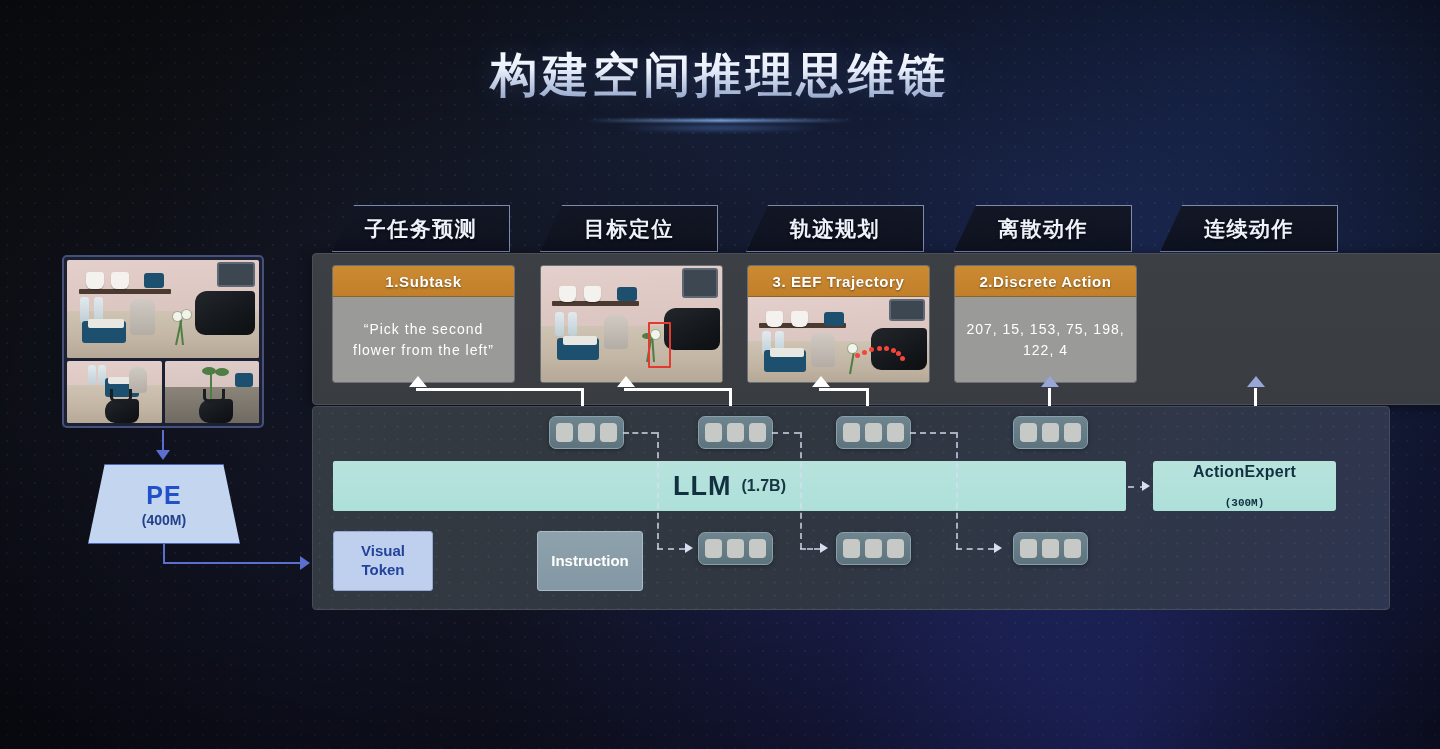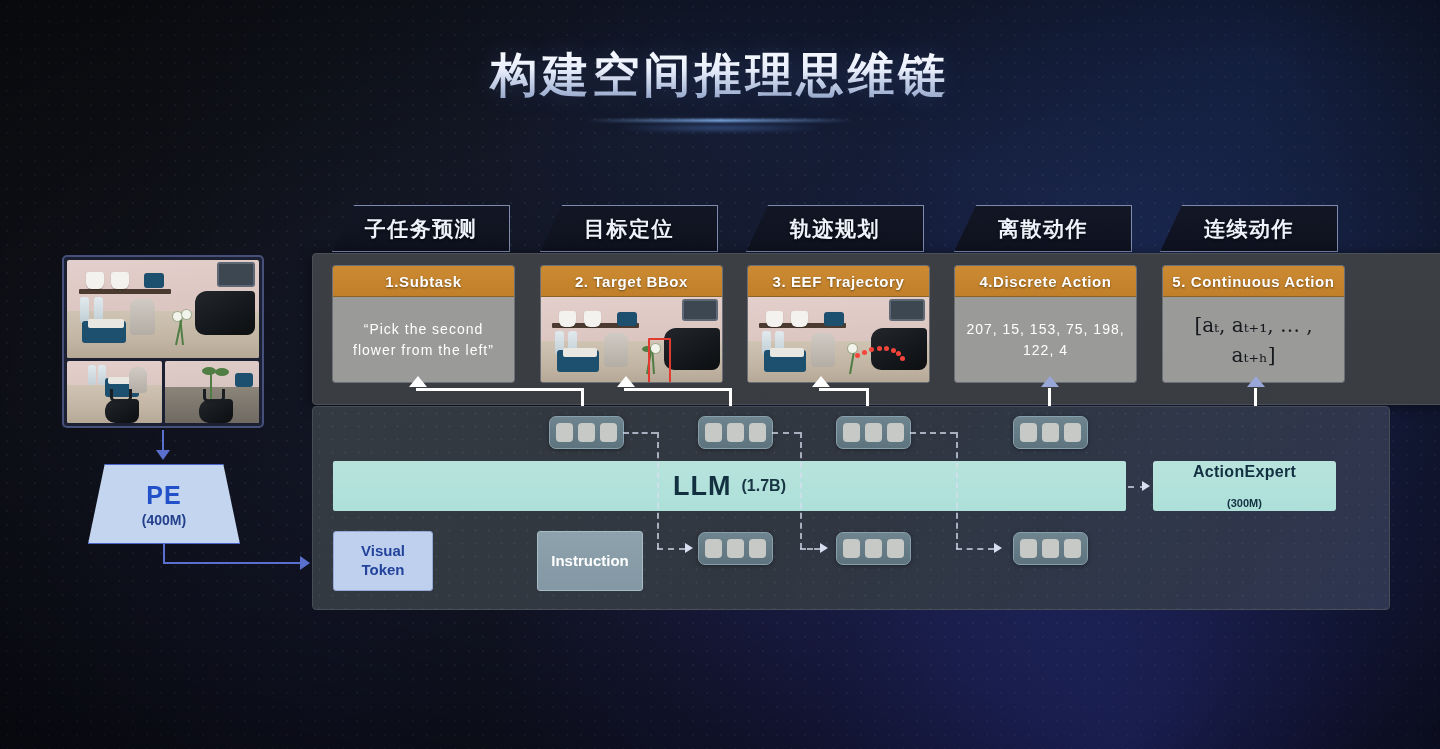--- a/index.html
+++ b/index.html
@@ -149,21 +149,21 @@
   }
   .tok{ width:17px; height:19px; background:#c6c9c6; border-radius:4px; }
   #action-expert{
     position:absolute; left:840px; top:54px; width:183px; height:50px;
     background:linear-gradient(180deg,#b8e3dd 0%,#ade0d9 100%);
     border-radius:3px;
     display:flex; flex-direction:column; align-items:center; justify-content:center;
     color:#123040;
   }
   #ae-name{ font-size:16px; font-weight:700; letter-spacing:0.3px; }
-  #ae-size{ font-size:11px; font-weight:700; margin-top:16px; }
+  #ae-size{ font-size:11px; font-weight:700; margin-top:16px;font-family:Liberation Mono, monospace; }
   #noise-box{
     position:absolute; left:840px; top:124px; width:183px; height:60px;
     background:#b3b3b2; border:1px solid #8e8e8d; border-radius:3px;
     display:flex; align-items:center; justify-content:center;
     color:#14171b; font-family:"DejaVu Serif", serif; font-size:20px;
   }
   .dline{ position:absolute; background:transparent; }
   .dl-v{ border-left:2px dashed rgba(214,222,240,0.72); }
   .dl-h{ border-top:2px dashed rgba(214,222,240,0.72); }
   .dtri{ position:absolute; width:0; height:0; border-top:5px solid transparent; border-bottom:5px solid transparent; border-left:8px solid #d6deef; }
@@ -220,21 +220,20 @@
 </div>
 
 <div id="cards-panel">
 
   <div class="card" style="left:19px; width:183px;">
     <div class="card-head">1.Subtask</div>
     <div class="card-body">“Pick the second flower from the left”</div>
   </div>
 
   <div class="card" style="left:227px; width:183px;">
-    <div class="card-head">2. Target BBox</div>
     <div class="card-body img">
       <div class="scene">
         <div class="sc-wall"></div>
         <div class="sc-floor"></div>
         <div class="sc-mon"></div>
         <div class="sc-shelf"></div>
         <div class="sc-cup" style="left:10%;top:17%;width:17px;height:16px;"></div>
         <div class="sc-cup" style="left:24%;top:17%;width:17px;height:16px;"></div>
         <div class="sc-box" style="left:42%;top:18%;width:20px;height:14px;"></div>
         <div class="sc-bottle" style="left:8%;top:40%;width:9px;height:24px;"></div>
@@ -277,28 +276,24 @@
         <div class="traj-dot" style="left:71%;top:58%;"></div>
         <div class="traj-dot" style="left:75%;top:58%;"></div>
         <div class="traj-dot" style="left:79%;top:60%;"></div>
         <div class="traj-dot" style="left:82%;top:64%;"></div>
         <div class="traj-dot" style="left:84%;top:69%;"></div>
       </div>
     </div>
   </div>
 
   <div class="card" style="left:641px; width:183px;">
-    <div class="card-head">4.Discrete Action</div>
+    <div class="card-head">2.Discrete Action</div>
     <div class="card-body">207, 15, 153, 75, 198, 122, 4</div>
   </div>
 
-  <div class="card" style="left:849px; width:183px;">
-    <div class="card-head">5. Continuous Action</div>
-    <div class="card-body math">[aₜ, aₜ₊₁, … , aₜ₊ₕ]</div>
-  </div>
 </div>
 
 <div class="up-arrow white" style="left:409px; top:376px;"></div>
 <div class="up-arrow white" style="left:617px; top:376px;"></div>
 <div class="up-arrow white" style="left:812px; top:376px;"></div>
 <div class="up-arrow blue" style="left:1041px; top:376px;"></div>
 <div class="up-arrow blue" style="left:1247px; top:376px;"></div>
 
 <div class="wline" style="left:416px; top:388px; width:168px; height:3px;"></div>
 <div class="wline" style="left:581px; top:388px; width:3px; height:26px;"></div>

